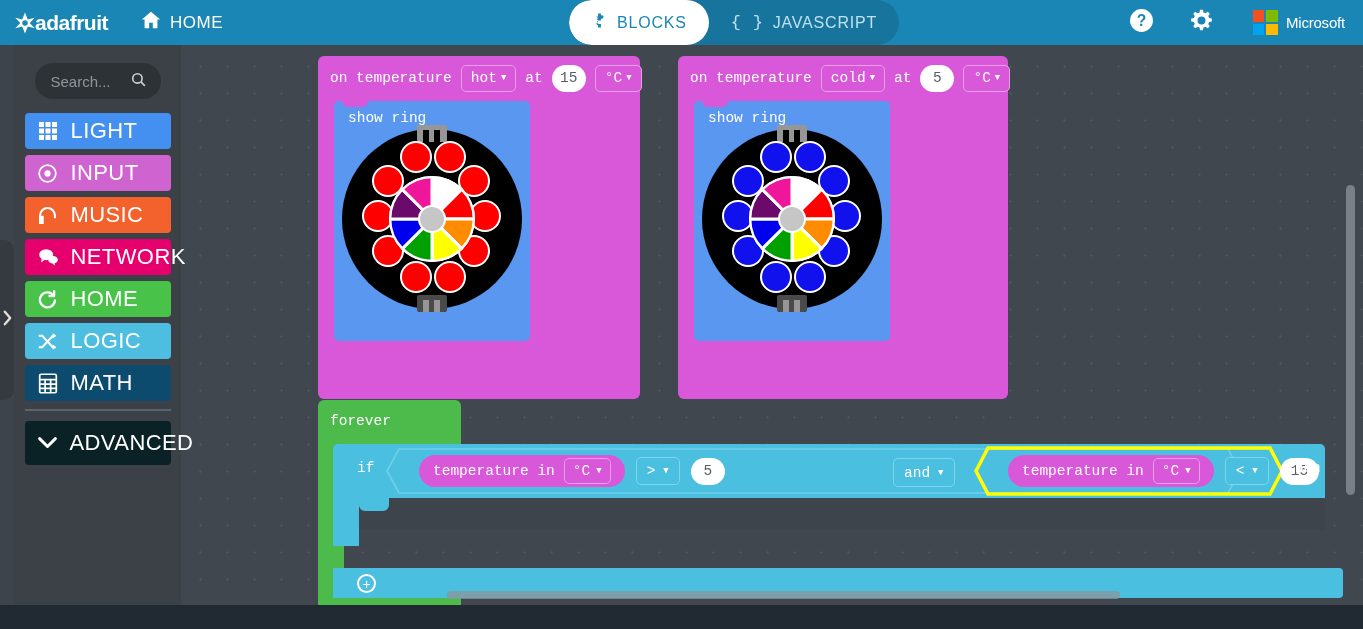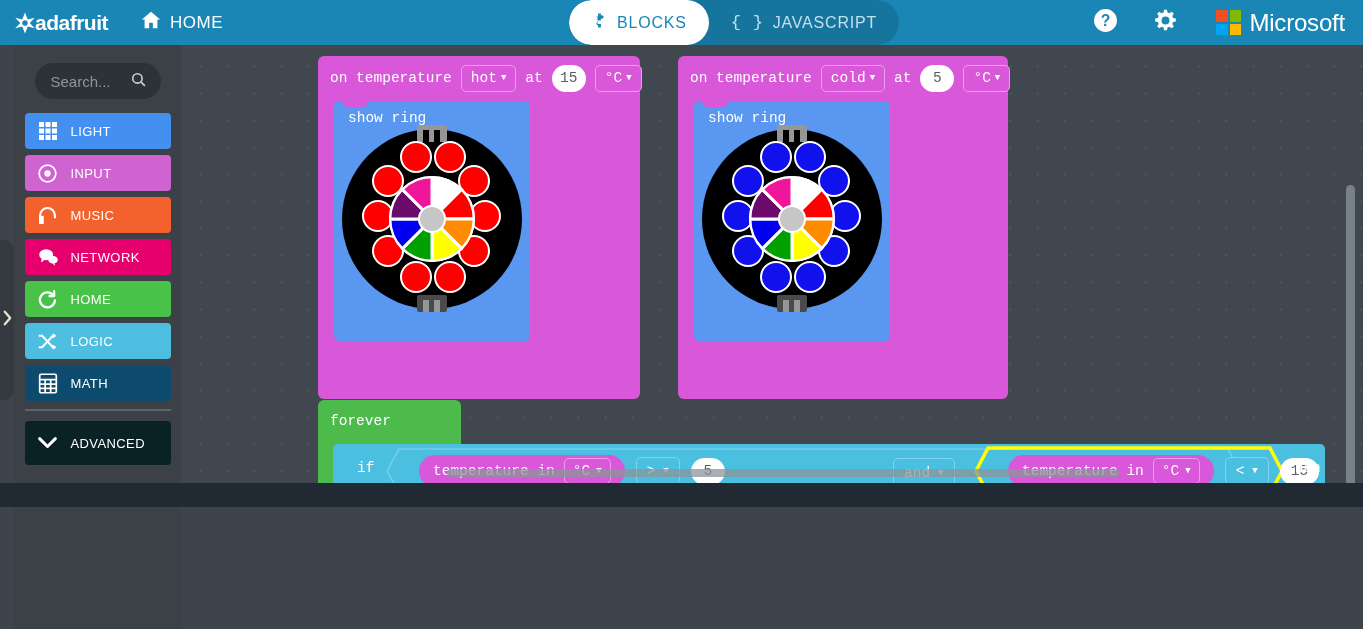--- a/index.html
+++ b/index.html
@@ -2,21 +2,21 @@
 <html><head>
 <meta charset="utf-8">
 <title>MakeCode Adafruit Editor</title>
 <style>
   * { box-sizing: border-box; margin: 0; padding: 0; }
   html, body {
     width: 1363px; height: 629px; overflow: hidden;
     background: #3d444c;
     font-family: "Liberation Sans", sans-serif;
   }
-  #root { position: relative; width: 1363px; height: 507px; border-radius: 9px; }
+  #root { position: relative; width: 1363px; height: 629px; border-radius: 9px; }
 
   
   .topbar {
     position: absolute; left: 0; top: 0; width: 1363px; height: 45px;
     background: #1a86b5; display: flex; align-items: center; z-index: 50;
   }
   .brand { display: flex; align-items: center; margin-left: 12px; height: 45px; }
   .brand-logo { width: 26px; height: 26px; position: relative; }
   .brand-text {
     color: #fff; font-size: 21px; font-weight: bold; letter-spacing: -0.5px;
@@ -50,42 +50,42 @@
     position: absolute; right: 0; top: 0; height: 45px;
     display: flex; align-items: center; gap: 0px;
   }
   .tb-icon {
     width: 46px; height: 45px; display: flex; align-items: center;
     justify-content: center; cursor: pointer; color: #fff;
   }
   .ms-logo { display: flex; align-items: center; gap: 8px; padding: 0 18px 0 10px; cursor: pointer; }
   .ms-squares { width: 25px; height: 25px; display: grid; grid-template-columns: 1fr 1fr; grid-template-rows: 1fr 1fr; gap: 2px; }
   .ms-squares i { display: block; }
-  .ms-text { color: #fff; font-size: 24px; letter-spacing: -0.2px; }
+  .ms-text { color: #fff; font-size: 15px; letter-spacing: -0.2px; }
 
   
   .toolbox {
     position: absolute; left: 14px; top: 45px; width: 167px; height: 584px;
     background: #3b4147; border-radius: 0 0 0 0;
     z-index: 30;
   }
   .toolbox-inner { padding: 12px 0 0 0; }
   .search-box {
     margin: 6px auto 14px auto; width: 126px; height: 36px;
     background: #2d3237; border-radius: 18px;
     display: flex; align-items: center; justify-content: space-between;
     padding: 0 14px 0 16px; cursor: text;
   }
   .search-box .ph { color: #8e969d; font-size: 15px; }
   .search-box .mag { color: #c9d0d6; }
 
   .cat {
     width: 146px; height: 36px; margin: 0 auto 6px auto; border-radius: 4px;
     display: flex; align-items: center; gap: 12px; padding-left: 12px;
-    color: #fff; font-size: 13px; letter-spacing: 0.4px; cursor: pointer;
+    color: #fff; font-size: 22px; letter-spacing: 0.4px; cursor: pointer;
   }
   .cat .cat-ico { width: 22px; height: 22px; display: flex; align-items: center; justify-content: center; }
   .divider { width: 146px; height: 2px; background: #5c646b; margin: 8px auto 10px auto; }
   .cat.advanced { background: #0a2226; }
 
   
   .collapse-arrow {
     position: absolute; left: 0px; top: 240px; width: 14px; height: 160px;
     background: #343a40; border-radius: 0 10px 10px 0;
     display: flex; align-items: center; justify-content: center;

